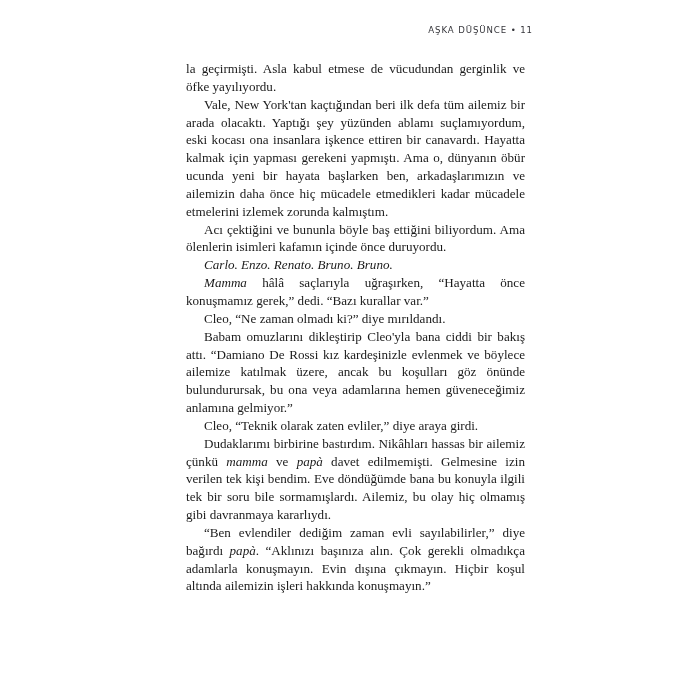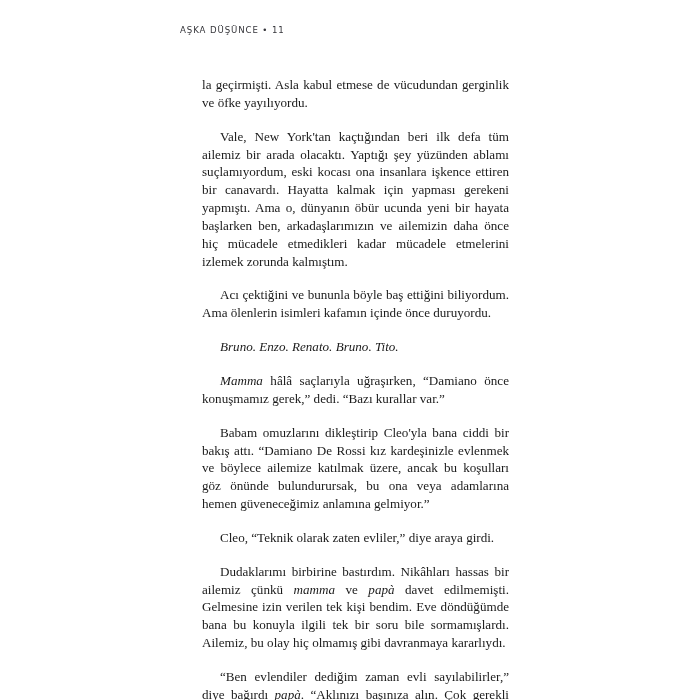--- a/index.html
+++ b/index.html
@@ -12,37 +12,37 @@
     width: 700px;
     height: 700px;
     background: #ffffff;
     overflow: hidden;
     font-family: "Liberation Serif", "DejaVu Serif", serif;
     color: #1a1a1a;
   }
   .running-head {
     position: absolute;
     top: 25px;
-    left: 180px;
+    left: 194px;
     width: 339px;
-    text-align: left;
+    text-align: right;
     font-family: "DejaVu Sans", "Liberation Sans", sans-serif;
     font-size: 8.6px;
     letter-spacing: 0.9px;
     color: #35353a;
     white-space: nowrap;
   }
   .text-block {
     position: absolute;
     top: 60px;
     left: 186px;
     width: 339px;
   }
   p.para {
-    margin: 16px;
+    margin: 0;
     font-size: 13.1px;
     line-height: 17.85px;
     text-align: justify;
     text-justify: inter-word;
     hyphens: manual;
     -webkit-hyphens: manual;
     text-indent: 18px;
     color: #1a1a1a;
   }
   p.para.no-indent {
@@ -61,25 +61,26 @@
 
   <div class="text-block">
 
     <p class="para no-indent">la geçirmişti. Asla kabul etmese de vücudundan gerginlik ve öfke yayılıyordu.</p>
 
     <p class="para">Vale, New York'tan kaçtığından beri ilk defa tüm ailemiz bir arada olacaktı. Yaptığı şey yüzünden ablamı suçlamıyordum, eski kocası ona insanlara işkence ettiren bir canavardı. Hayatta kalmak için yapması gerekeni yapmıştı. Ama o, dünyanın öbür ucunda yeni bir hayata başlarken ben, arkadaşlarımızın ve ailemizin daha önce hiç mücadele etmedikleri kadar mücadele etmelerini izlemek zorunda kalmıştım.</p>
 
 
     <p class="para">Acı çektiğini ve bununla böyle baş ettiğini biliyordum. Ama ölenlerin isimleri kafamın içinde önce duruyordu.</p>
 
-    <p class="para"><i class="it">Bruno. Enzo. Renato. Bruno. Tito.</i></p>
+    <p class="para"><i class="it">Carlo. Enzo. Renato. Bruno. Bruno.</i></p>
 
 
-    <p class="para"><i class="it">Mamma</i><span> hâlâ saçlarıyla uğraşırken, “Damiano önce konuşmamız gerek,” dedi. “Bazı kurallar var.”</span></p>
+    <p class="para"><i class="it">Mamma</i><span> hâlâ saçlarıyla uğraşırken, “Hayatta önce konuşmamız gerek,” dedi. “Bazı kurallar var.”</span></p>
 
+    <p class="para">Cleo, “Ne zaman olmadı ki?” diye mırıldandı.</p>
 
     <p class="para">Babam omuzlarını dikleştirip Cleo'yla bana ciddi bir bakış attı. “Damiano De Rossi kız kardeşinizle evlenmek ve böylece ailemize katılmak üzere, ancak bu koşulları göz önünde bulundurursak, bu ona veya adamlarına hemen güveneceğimiz anlamına gelmiyor.”</p>
 
 
     <p class="para">Cleo, “Teknik olarak zaten evliler,” diye araya girdi.</p>
 
     <p class="para"><span>Dudaklarımı birbirine bastırdım. Nikâhları hassas bir ailemiz çünkü </span><i class="it">mamma</i><span> ve </span><i class="it">papà</i><span> davet edilmemişti. Gelmesine izin verilen tek kişi bendim. Eve döndüğümde bana bu konuyla ilgili tek bir soru bile sormamışlardı. Ailemiz, bu olay hiç olmamış gibi davranmaya kararlıydı.</span></p>
 
     <p class="para"><span>“Ben evlendiler dediğim zaman evli sayılabilirler,” diye bağırdı </span><i class="it">papà</i><span>. “Aklınızı başınıza alın. Çok gerekli olmadıkça adamlarla konuşmayın. Evin dışına çıkmayın. Hiçbir koşul altında ailemizin işleri hakkında konuşmayın.”</span></p>
 

